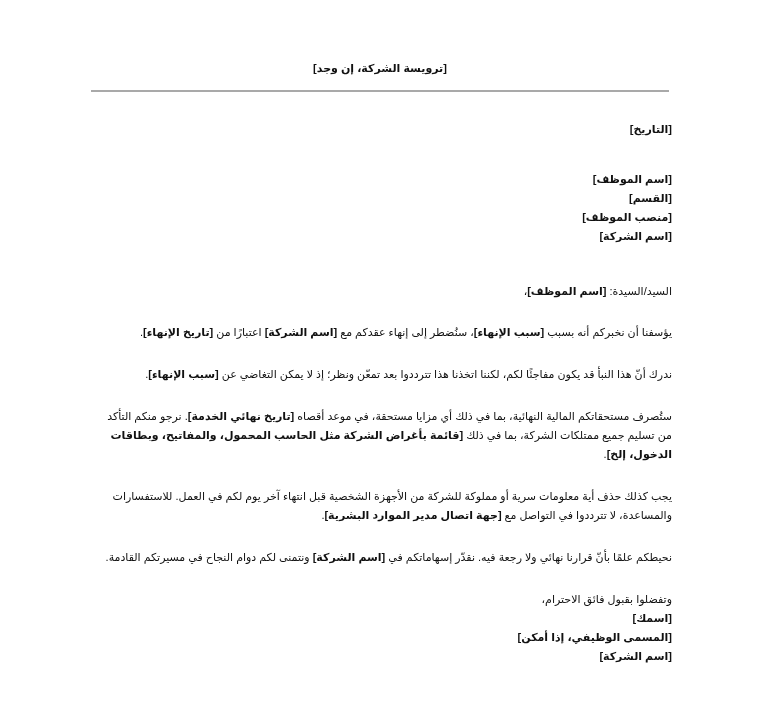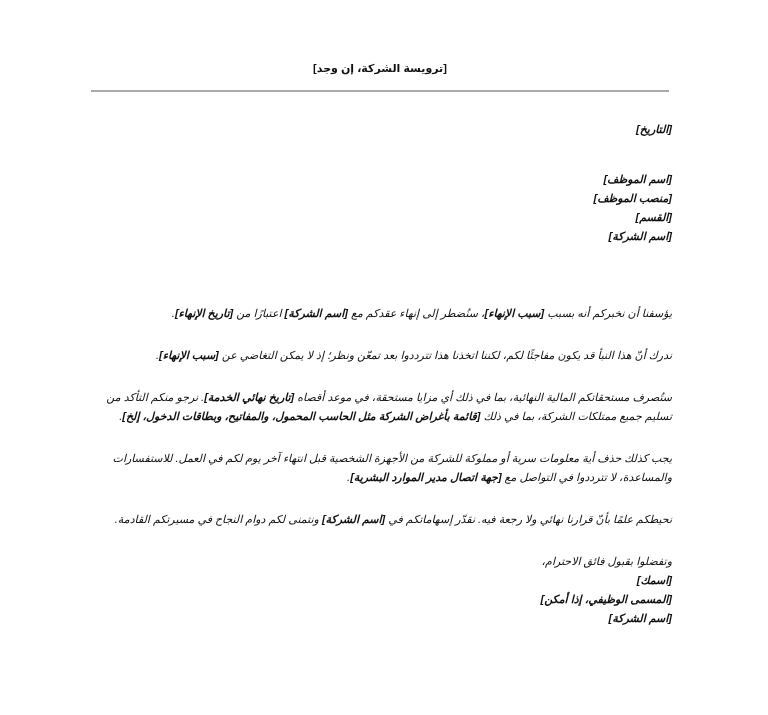--- a/index.html
+++ b/index.html
@@ -3,47 +3,48 @@
   <meta charset="utf-8">
   <style>
     html, body { margin: 0; padding: 0; background: #ffffff; }
     body { width: 768px; height: 715px; position: relative; overflow: hidden;
       font-family: "Liberation Sans", "DejaVu Sans", sans-serif; color: #111; font-size: 11px; }
     .page { position: absolute; left: 0; top: 0; width: 768px; height: 581px; }
     .header { position: absolute; top: 62px; left: 90px; width: 580px; text-align: center;
       font-weight: bold; font-size: 11px; direction: rtl; }
     .rule { position: absolute; top: 90px; left: 91px; width: 578px; height: 2px; background: #a9a9a9; }
     .body { position: absolute; top: 120px; left: 100px; width: 572px; direction: rtl; 
-      line-height: 19px; font-size: 11px; font-style: italic; }
+      line-height: 19px; font-size: 11px; }
     .b { font-weight: bold; }
     .gap-lg { height: 31px; }
     .gap-md { height: 20px; }
     p { margin: 0; }
   </style>
 </head>
 <body>
 
 <div class="page">
   <div class="header">[ترويسة الشركة، إن وجد]</div>
   <div class="rule"></div>
 
   <div class="body">
     <p class="b">[التاريخ]</p>
     <div class="gap-lg"></div>
 
     <div>
       <p class="b">[اسم الموظف]</p>
+      <p class="b">[القسم]</p>
       <p class="b">[منصب الموظف]</p>
-      <p class="b">[القسم]</p>
       <p class="b">[اسم الشركة]</p>
     </div>
     <div class="gap-md" style="height:16px"></div>
 
     <div class="gap-lg" style="height:20px"></div>
 
+    <p><span>السيد/السيدة: </span><span class="b">[اسم الموظف]</span><span>،</span></p>
     <div class="gap-md" style="height:22px"></div>
 
     <p><span>يؤسفنا أن نخبركم أنه بسبب </span><span class="b">[سبب الإنهاء]</span><span>، سنُضطر إلى إنهاء عقدكم مع </span><span class="b">[اسم الشركة]</span><span> اعتبارًا من </span><span class="b">[تاريخ الإنهاء]</span><span>.</span></p>
     <div class="gap-md" style="height:23px"></div>
 
     <p><span>ندرك أنّ هذا النبأ قد يكون مفاجئًا لكم، لكننا اتخذنا هذا تترددوا بعد تمعّن ونظر؛ إذ لا يمكن التغاضي عن </span><span class="b">[سبب الإنهاء]</span><span>.</span></p>
     <div class="gap-md" style="height:23px"></div>
 
     <p><span>ستُصرف مستحقاتكم المالية النهائية، بما في ذلك أي مزايا مستحقة، في موعد أقصاه </span><span class="b">[تاريخ نهائي الخدمة]</span><span>. نرجو منكم التأكد من تسليم جميع ممتلكات الشركة، بما في ذلك </span><span class="b">[قائمة بأغراض الشركة مثل الحاسب المحمول، والمفاتيح، وبطاقات الدخول، إلخ]</span><span>.</span></p>
     <div class="gap-md" style="height:23px"></div>

